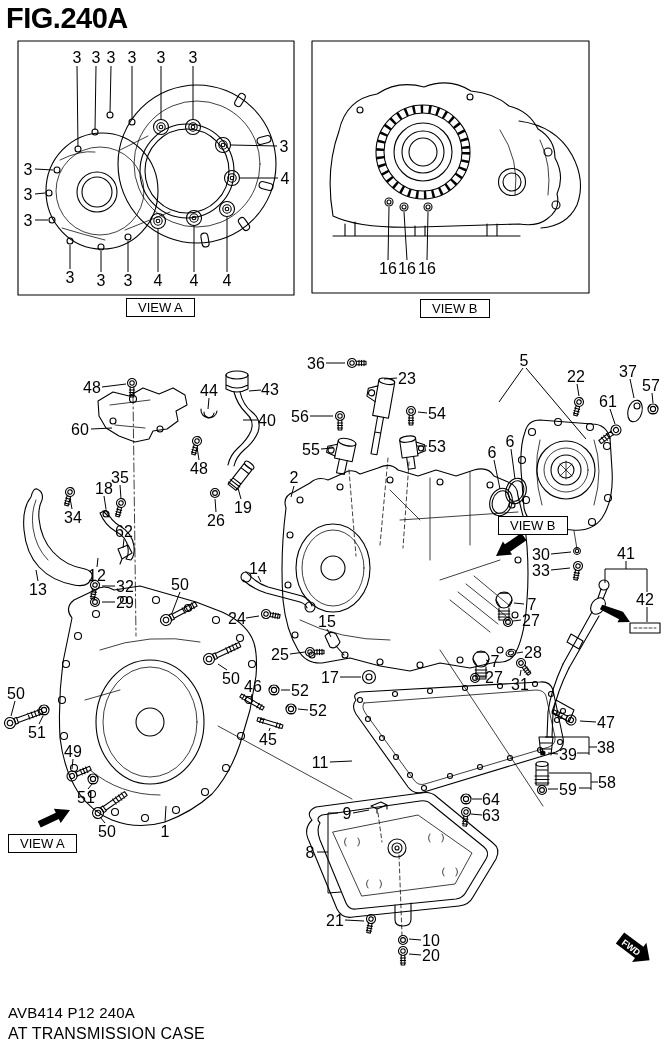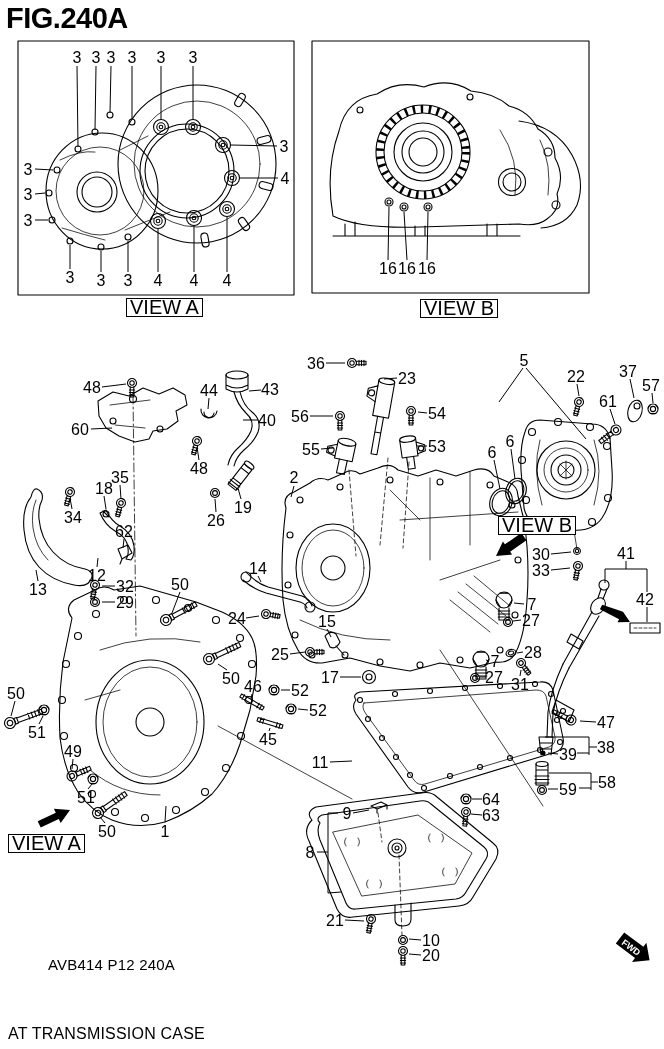--- a/index.html
+++ b/index.html
@@ -1,21 +1,21 @@
 <!DOCTYPE html>
 <html><head>
 <meta charset="utf-8">
 <style>
   html,body{margin:0;padding:0;background:#fff;}
   .page{position:relative;width:664px;height:1049px;background:#fff;overflow:hidden;
         font-family:"Liberation Sans",sans-serif;color:#000;}
   .title{position:absolute;left:6px;top:2px;font-size:29px;font-weight:bold;letter-spacing:-0.5px;}
   svg{position:absolute;left:0;top:0;}
   .caption{position:absolute;border:1.6px solid #000;background:#fff;text-align:center;
-           font-size:20px;line-height:17px;padding:0 3px;white-space:nowrap;}
+           font-size:13px;line-height:17px;padding:0 11px;white-space:nowrap;}
   .footer-line{position:absolute;left:8px;font-size:15px;letter-spacing:0.2px;}
   #art path,#art circle,#art ellipse,#art rect,#art line,#art polyline{fill:none;stroke:#000;stroke-width:1.1;stroke-linecap:round;stroke-linejoin:round;}
   #art .thin{stroke-width:0.75;}
   #art .fill{fill:#000;stroke:none;}
   #art .rib{stroke-width:8;stroke-dasharray:2.5 5.5;stroke-linecap:butt;}
   #overlay text{font-family:"Liberation Sans",sans-serif;font-size:16px;fill:#000;text-anchor:middle;}
   #overlay line{stroke:#000;stroke-width:1;}
   .fwdtext{font-size:9px;font-weight:bold;fill:#fff;font-family:"Liberation Sans",sans-serif;}
 </style>
 </head>
@@ -606,16 +606,16 @@
       <text x="431" y="945.5">10</text>
       <line x1="421" y1="955" x2="409" y2="954"></line>
       <text x="431" y="960.5">20</text>
     </svg>
 
   <div class="caption" style="left:126px;top:298px;">VIEW A</div>
   <div class="caption" style="left:420px;top:299px;">VIEW B</div>
   <div class="caption" style="left:498px;top:516px;">VIEW B</div>
   <div class="caption" style="left:8px;top:834px;">VIEW A</div>
 
-  <div class="footer-line" style="top:956px;margin-left:40px;">AVB414 P12 240A</div>
+  <div class="footer-line" style="top:1004px;">AVB414 P12 240A</div>
   <div class="footer-line" style="top:1025px;font-size:16px;text-align:right;">AT TRANSMISSION CASE</div>
 
 </div>
 
 </body></html>

